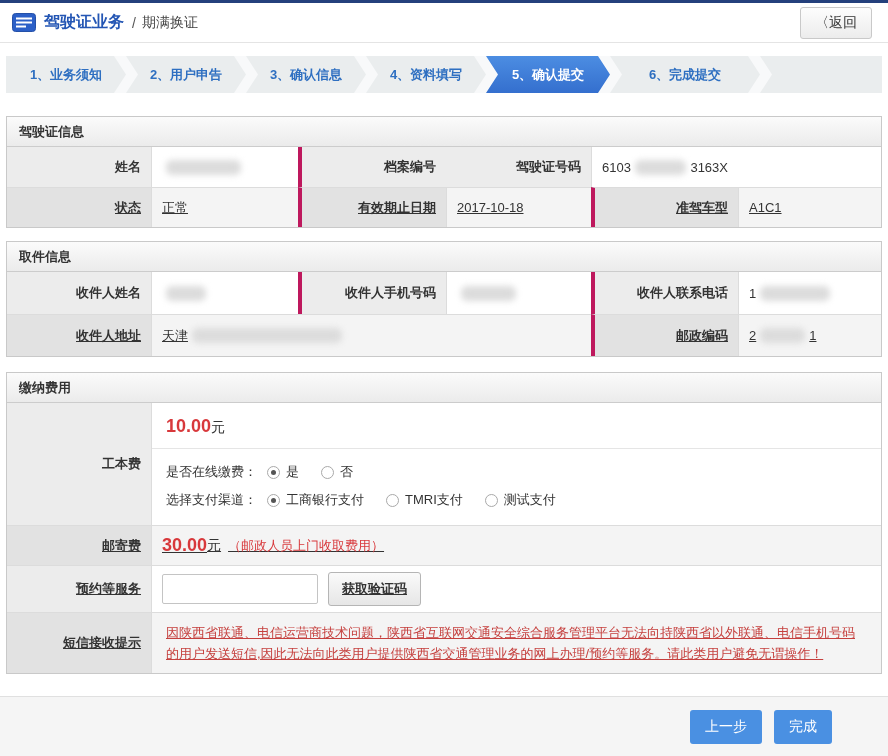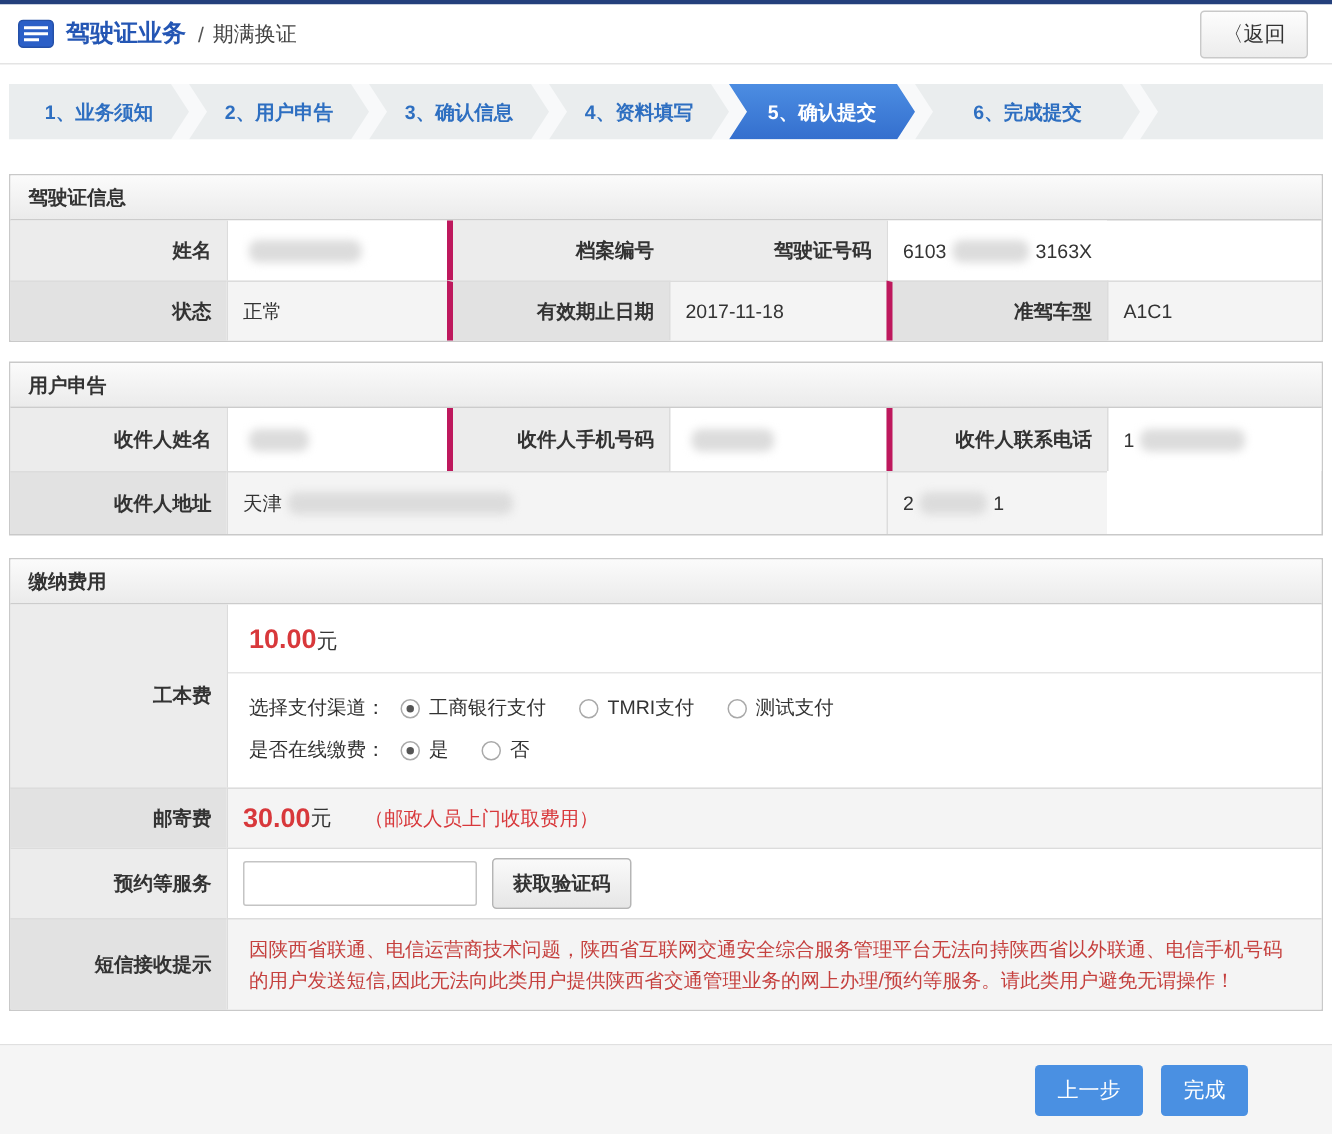--- a/index.html
+++ b/index.html
@@ -36,21 +36,21 @@
 
   
   .section { margin:0 6px; border:1px solid #c9c9c9; }
   .m1 { margin-top:23px; } .m2 { margin-top:13px; } .m3 { margin-top:15px; }
   .section-title {
     height:30px; line-height:29px; padding-left:12px; font-weight:bold; color:#333;
     background:linear-gradient(#fbfbfb,#ebebeb); border-bottom:1px solid #cccccc; font-size:13px;
   }
   .grid6 { display:grid; grid-template-columns:144px 147px 148px 145px 147px 1fr; }
   .grid2 { display:grid; grid-template-columns:144px 1fr; }
-  .row + .row > .cell { border-top:1px solid #dcdcdc; }
+  .row + .row > .cell { border-top:1px solid #dcdcdc;text-decoration:underline; }
   .cell { display:flex; align-items:center; min-height:40px; padding:2px 10px; }
   .ph { min-height:42px; }
   .lbl { justify-content:flex-end; font-weight:bold; background:#ececec; text-align:right; }
   .val { background:#fff; border-left:1px solid #dcdcdc; }
   .lbl + .val { border-left:1px solid #dcdcdc; }
   .val + .lbl { border-left:4px solid #be185d; }
   .r-even .lbl { background:#e2e2e2; }
   .r-even .val { background:#f4f4f4; }
   .span3 { grid-column:span 3; }
 
@@ -62,21 +62,21 @@
   .fee-cell { display:block; padding:0; background:#fff; border-left:1px solid #dcdcdc; }
   .fee-amount-line { padding:13px 14px 11px; border-bottom:1px solid #e5e5e5; }
   .amount { color:#d8383b; font-weight:bold; font-size:18px; }
   .unit { color:#333; font-size:14px; }
   .radio-block { padding:9px 14px 11px; }
   .radio-line { display:flex; align-items:center; height:28px; }
   .radio-q { margin-right:10px; color:#333; }
   .radio-opt { display:inline-flex; align-items:center; margin-right:22px; cursor:pointer; color:#333; }
   .radio { width:13px; height:13px; border:1px solid #a9a9a9; border-radius:50%; background:#fff; display:inline-block; position:relative; margin-right:6px; flex:none; }
   .radio.on::after { content:''; position:absolute; left:3px; top:3px; right:3px; bottom:3px; background:#555; border-radius:50%; }
-  .fee-note { color:#d8383b; font-size:13px; margin-left:22px;text-align:right; }
+  .fee-note { color:#d8383b; font-size:13px; margin-left:7px;text-align:right; }
   .captcha-input { width:156px; height:30px; border:1px solid #c4c4c4; border-radius:2px; padding:0 8px; font-size:13px; font-family:inherit; color:#333; background:#fff; }
   .code-btn { margin-left:10px; cursor:pointer; background:linear-gradient(#fafafa,#e6e6e6); border:1px solid #b5b5b5; border-radius:3px; padding:7px 13px; font-size:13px; font-weight:bold; color:#333; font-family:inherit; }
   .captcha-cell { min-height:47px; }
   .sms-cell { display:block; padding:9px 14px; color:#c5403e; line-height:21px; font-size:13px; }
 
   
   .footer-sep { margin-top:22px; border-top:1px solid #e0e0e0; }
   .footer { background:#f5f5f5; height:60px; display:flex; justify-content:flex-end; align-items:center; padding-right:56px; }
   .btn-blue { background:#4a90e2; color:#fff; border:none; border-radius:3px; padding:8px 15px; font-size:14px; cursor:pointer; font-family:inherit; }
   .btn-blue + .btn-blue { margin-left:12px; }
@@ -123,28 +123,28 @@
     <div class="cell val">
       <span>6103</span>
         <span class="smudge w90"></span>
         <span>3163X</span>
     </div>
   </div>
   <div class="row grid6 r-even">
     <div class="cell lbl">状态</div>
     <div class="cell val">正常</div>
     <div class="cell lbl">有效期止日期</div>
-    <div class="cell val">2017-11-18</div>
+    <div class="cell val">2017-10-18</div>
     <div class="cell lbl">准驾车型</div>
     <div class="cell val">A1C1</div>
   </div>
 </div>
 
 <div class="section m2">
-  <div class="section-title">用户申告</div>
+  <div class="section-title">取件信息</div>
   <div class="row grid6 r-odd">
     <div class="cell lbl ph">收件人姓名</div>
     <div class="cell val ph">
         <span class="smudge w40"></span>
       </div>
     <div class="cell lbl ph">收件人手机号码</div>
     <div class="cell val ph">
         <span class="smudge w55"></span>
       </div>
     <div class="cell lbl ph">收件人联系电话</div>
@@ -152,62 +152,63 @@
       <span>1</span>
         <span class="smudge w70"></span>
     </div>
   </div>
   <div class="row grid6 r-even">
     <div class="cell lbl ph">收件人地址</div>
     <div class="cell val ph span3">
       <span>天津</span>
         <span class="smudge w150"></span>
     </div>
+    <div class="cell lbl ph">邮政编码</div>
     <div class="cell val ph">
       <span>2</span>
         <span class="smudge w45"></span>
         <span>1</span>
     </div>
   </div>
 </div>
 
 <div class="section m3">
   <div class="section-title">缴纳费用</div>
 
   <div class="row grid2 r-odd">
     <div class="cell lbl">工本费</div>
     <div class="cell fee-cell">
       <div class="fee-amount-line">
         <span class="amount">10.00</span><span class="unit">元</span>
       </div>
       <div class="radio-block">
         <div class="radio-line">
+          <span class="radio-q">是否在线缴费：</span>
+          <span class="radio-opt">
+            <span class="radio on"></span>
+              <span>是</span>
+          </span>
+          <span class="radio-opt">
+            <span class="radio"></span>
+              <span>否</span>
+          </span>
+        </div>
+        <div class="radio-line">
           <span class="radio-q">选择支付渠道：</span>
           <span class="radio-opt">
             <span class="radio on"></span>
               <span>工商银行支付</span>
           </span>
           <span class="radio-opt">
             <span class="radio"></span>
               <span>TMRI支付</span>
           </span>
           <span class="radio-opt">
             <span class="radio"></span>
               <span>测试支付</span>
-          </span>
-        </div>
-        <div class="radio-line">
-          <span class="radio-q">是否在线缴费：</span>
-          <span class="radio-opt">
-            <span class="radio on"></span>
-              <span>是</span>
-          </span>
-          <span class="radio-opt">
-            <span class="radio"></span>
-              <span>否</span>
           </span>
         </div>
       </div>
     </div>
   </div>
 
   <div class="row grid2 r-even">
     <div class="cell lbl">邮寄费</div>
     <div class="cell val">
       <span class="amount">30.00</span>

